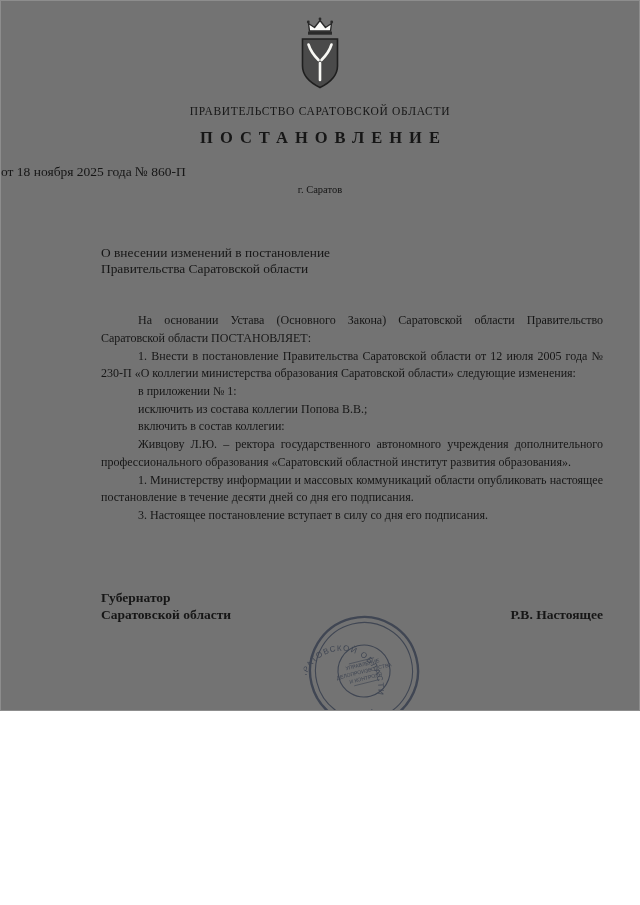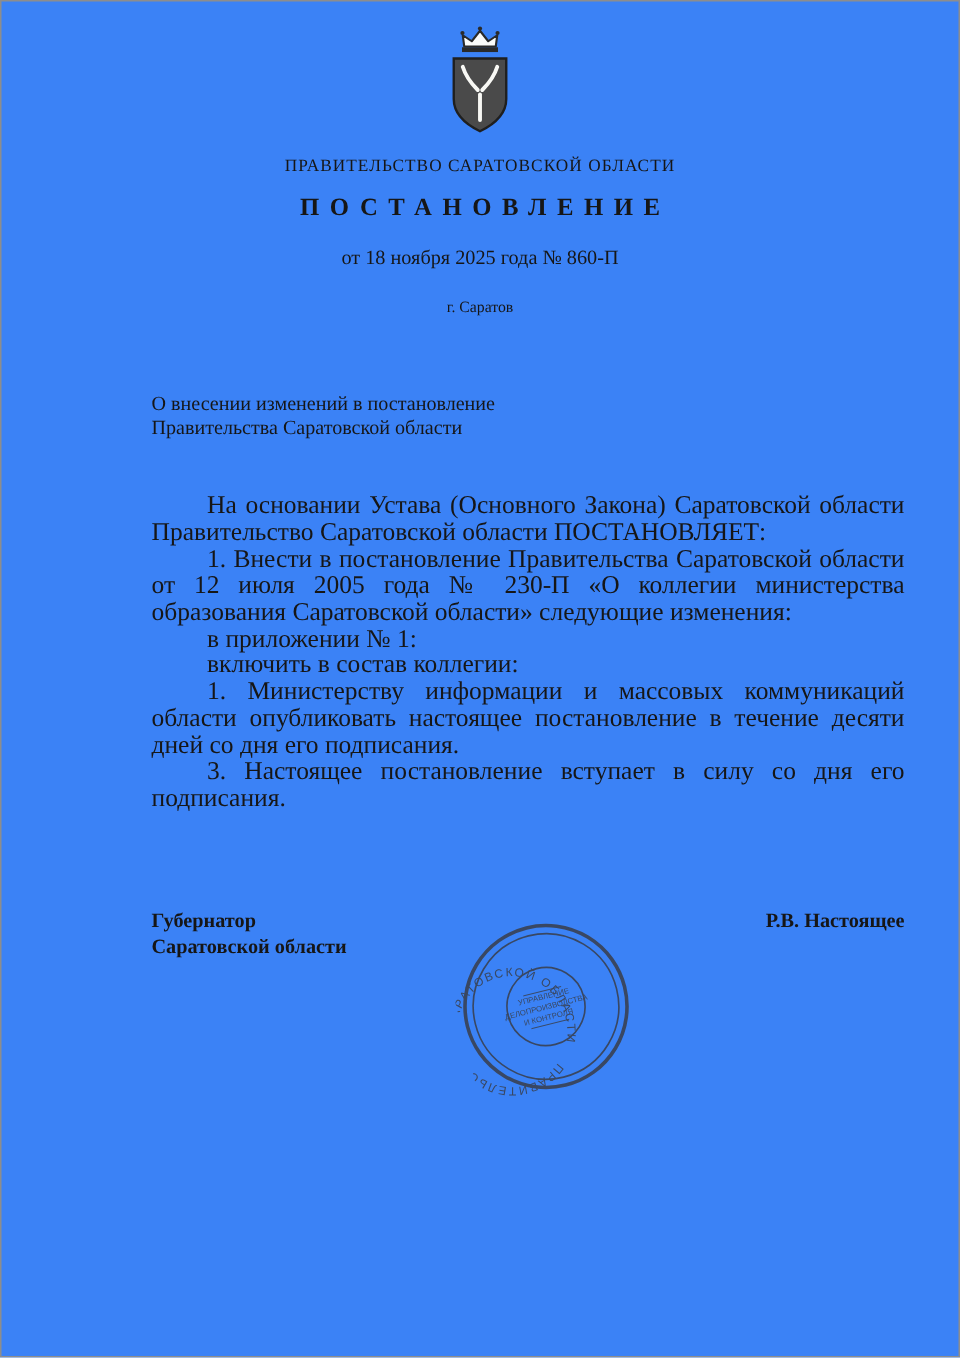--- a/index.html
+++ b/index.html
@@ -1,21 +1,21 @@
 <!DOCTYPE html>
 <html><head>
 <meta charset="utf-8">
 <style>
   * { margin: 0; padding: 0; box-sizing: border-box; }
   html, body { background: #ffffff; }
   .page {
     position: relative;
     width: 640px;
-    height: 905px;
-    background: #3b82f6;
+    height: 711px;
+    background: #737373;
     border: 1px solid #8d8d8d;
     font-family: "Liberation Serif", "DejaVu Serif", serif;
     color: #161616;
     overflow: hidden;
     padding-top: 15px;
   }
   .coa { display: block; margin: 0 auto; }
   .org-name {
     text-align: center;
     margin-top: 11px;
@@ -24,47 +24,47 @@
   }
   .doc-type {
     text-align: center;
     margin-top: 11px;
     font-size: 16.5px;
     font-weight: bold;
     letter-spacing: 7px;
     text-indent: 7px;
   }
   .date-line {
-    text-align: center;
     margin-top: 16px;
     font-size: 13.5px;
   }
   .city {
     text-align: center;
-    margin-top: 20px;
+    margin-top: 4px;
     font-size: 10.5px;
   }
   .subject {
     margin: 50px 36px 0 100px;
     font-weight: normal;
     font-size: 13.4px;
     line-height: 15.6px;
   }
   .body-text {
     margin: 36px 36px 0 100px;
-    font-size: 17px;
+    font-size: 12px;
     line-height: 17.7px;
   }
   .body-text p {
     text-align: justify;
     text-indent: 37px;
   }
   .sig-row {
     display: flex;
     justify-content: space-between;
+    align-items: flex-end;
     margin: 64px 36px 0 100px;
     font-weight: bold;
     font-size: 13.5px;
     line-height: 17.5px;
   }
   .stamp {
     position: absolute;
     left: 305px;
     top: 612px;
     transform: rotate(-14deg);
@@ -98,21 +98,23 @@
 
   <div class="subject">
     <div>О внесении изменений в постановление</div>
     <div>Правительства Саратовской области</div>
   </div>
 
   <div class="body-text">
     <p>На основании Устава (Основного Закона) Саратовской области Правительство Саратовской области ПОСТАНОВЛЯЕТ:</p>
     <p>1. Внести в постановление Правительства Саратовской области от 12 июля 2005 года № 230-П «О коллегии министерства образования Саратовской области» следующие изменения:</p>
     <p>в приложении № 1:</p>
+    <p>исключить из состава коллегии Попова В.В.;</p>
     <p>включить в состав коллегии:</p>
+    <p>Живцову Л.Ю. – ректора государственного автономного учреждения дополнительного профессионального образования «Саратовский областной институт развития образования».</p>
     <p>1. Министерству информации и массовых коммуникаций области опубликовать настоящее постановление в течение десяти дней со дня его подписания.</p>
     <p>3. Настоящее постановление вступает в силу со дня его подписания.</p>
   </div>
 
   <div class="sig-row">
     <div class="sig-pos">
       <div>Губернатор</div>
       <div>Саратовской области</div>
     </div>
     <div class="sig-name">Р.В. Настоящее</div>

